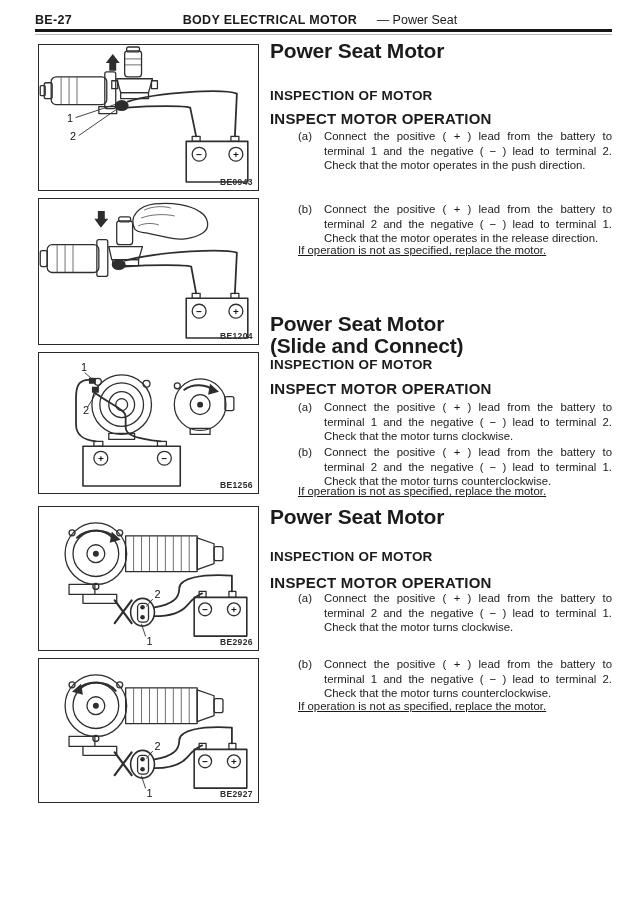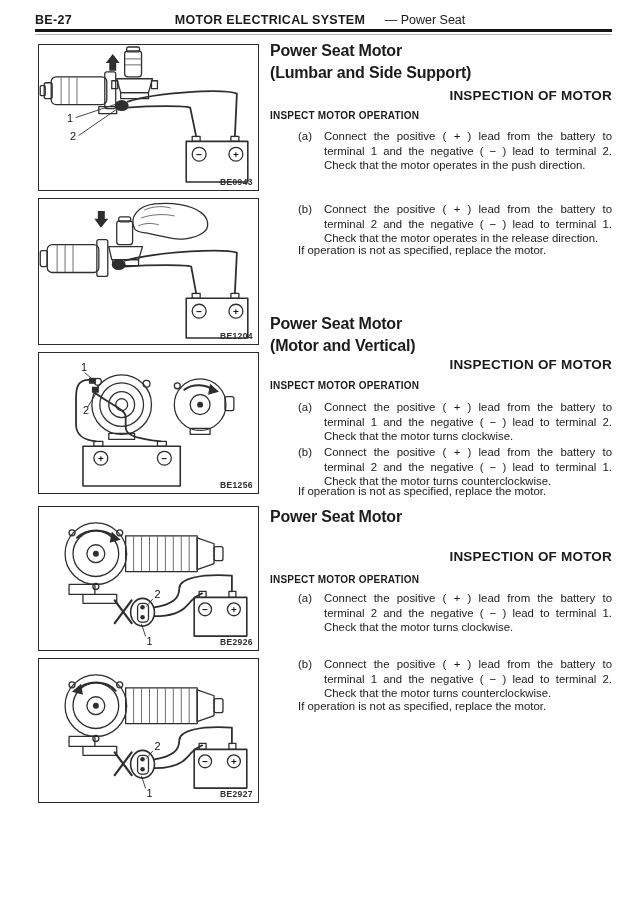--- a/index.html
+++ b/index.html
@@ -23,40 +23,40 @@
   
   svg *{stroke:#2e2e2e;fill:none;stroke-width:1.3px;stroke-linecap:round;stroke-linejoin:round;}
   svg .dk{fill:#2e2e2e;stroke:none;}
   svg .wt{fill:#ffffff;}
   svg text{stroke:none;stroke-width:0;fill:#141414;font-size:11px;font-family:"Liberation Sans",sans-serif;}
   svg text.sg{font-size:10px;font-weight:bold;}
   .sw07{stroke-width:.7px;}.sw09{stroke-width:.9px;}.sw16{stroke-width:1.6px;}
   .sw18{stroke-width:1.8px;}.sw2{stroke-width:2px;}.sw22{stroke-width:2.2px;}
   
   .tcol{position:absolute;left:270px;width:342px;}
-  .sec-title{font-size:16px;font-weight:bold;line-height:21.5px;letter-spacing:-.2px;}
-  .h-inspection{font-size:13.5px;font-weight:bold;letter-spacing:.2px;text-align:right;}
-  .h-operation{font-size:10px;font-weight:bold;letter-spacing:.2px;}
+  .sec-title{font-size:21px;font-weight:bold;line-height:21.5px;letter-spacing:-.2px;}
+  .h-inspection{font-size:13.5px;font-weight:bold;letter-spacing:.2px;}
+  .h-operation{font-size:15px;font-weight:bold;letter-spacing:.2px;}
   .step{display:flex;padding-left:28px;font-size:11.4px;line-height:14.5px;box-sizing:border-box;}
   .step-label{flex:none;width:26px;}
   .step-text{flex:1;text-align:justify;}
-  .note{padding-left:28px;font-size:11.4px;line-height:14.5px;box-sizing:border-box;}
+  .note{padding-left:28px;font-size:11.4px;line-height:14.5px;box-sizing:border-box;text-decoration:underline;}
   
   .s1t{top:40px;}.s1i{top:88px;}.s1o{top:110px;}.s1a{top:129px;}.s1b{top:202px;}.s1n{top:243px;}
   .s2t{top:313px;}.s2i{top:357px;}.s2o{top:380px;}.s2a{top:400px;}.s2b{top:445px;}.s2n{top:484px;}
   .s3t{top:506px;}.s3i{top:549px;}.s3o{top:574px;}.s3a{top:591px;}.s3b{top:657px;}.s3n{top:699px;}
 </style>
 </head>
 <body>
 
 <div class="page">
 
   <span class="pageno">BE-27</span>
   <div class="htitle">
-    <span class="tb">MOTOR ELECTRICAL SYSTEM</span>
+    <span class="tb">BODY ELECTRICAL MOTOR</span>
     <span class="tn">— Power Seat</span>
   </div>
   <div class="rule"></div>
   <div class="rule2"></div>
 
   <div class="fig f1">
     <svg width="218" height="144" viewBox="0 0 219 145">
       <g>
         <rect x="12" y="32" width="56" height="28" rx="5"></rect>
         <path class="sw07" d="M22,33 V59 M30,33 V59 M38,33 V59"></path>
@@ -261,37 +261,36 @@
         <text x="116" y="92">2</text>
         <text x="108" y="139">1</text>
         <path class="sw09" d="M114,93 L108,100 M107,130 L103,118"></path>
       </g>
     </svg>
     <span class="figcode">BE2927</span>
   </div>
 
   <div class="tcol sec-title s1t">
     <div>Power Seat Motor</div>
-    <div>(Lumbar and Side Support)</div>
   </div>
   <div class="tcol h-inspection s1i">INSPECTION OF MOTOR</div>
   <div class="tcol h-operation s1o">INSPECT MOTOR OPERATION</div>
   <div class="tcol step s1a">
     <span class="step-label">(a)</span>
     <span class="step-text">Connect the positive ( + ) lead from the battery to terminal 1 and the negative ( − ) lead to terminal 2. Check that the motor operates in the push direction.</span>
   </div>
   <div class="tcol step s1b">
     <span class="step-label">(b)</span>
     <span class="step-text">Connect the positive ( + ) lead from the battery to terminal 2 and the negative ( − ) lead to terminal 1. Check that the motor operates in the release direction.</span>
   </div>
   <div class="tcol note s1n">If operation is not as specified, replace the motor.</div>
 
   <div class="tcol sec-title s2t">
     <div>Power Seat Motor</div>
-    <div>(Motor and Vertical)</div>
+    <div>(Slide and Connect)</div>
   </div>
   <div class="tcol h-inspection s2i">INSPECTION OF MOTOR</div>
   <div class="tcol h-operation s2o">INSPECT MOTOR OPERATION</div>
   <div class="tcol step s2a">
     <span class="step-label">(a)</span>
     <span class="step-text">Connect the positive ( + ) lead from the battery to terminal 1 and the negative ( − ) lead to terminal 2. Check that the motor turns clockwise.</span>
   </div>
   <div class="tcol step s2b">
     <span class="step-label">(b)</span>
     <span class="step-text">Connect the positive ( + ) lead from the battery to terminal 2 and the negative ( − ) lead to terminal 1. Check that the motor turns counterclockwise.</span>

